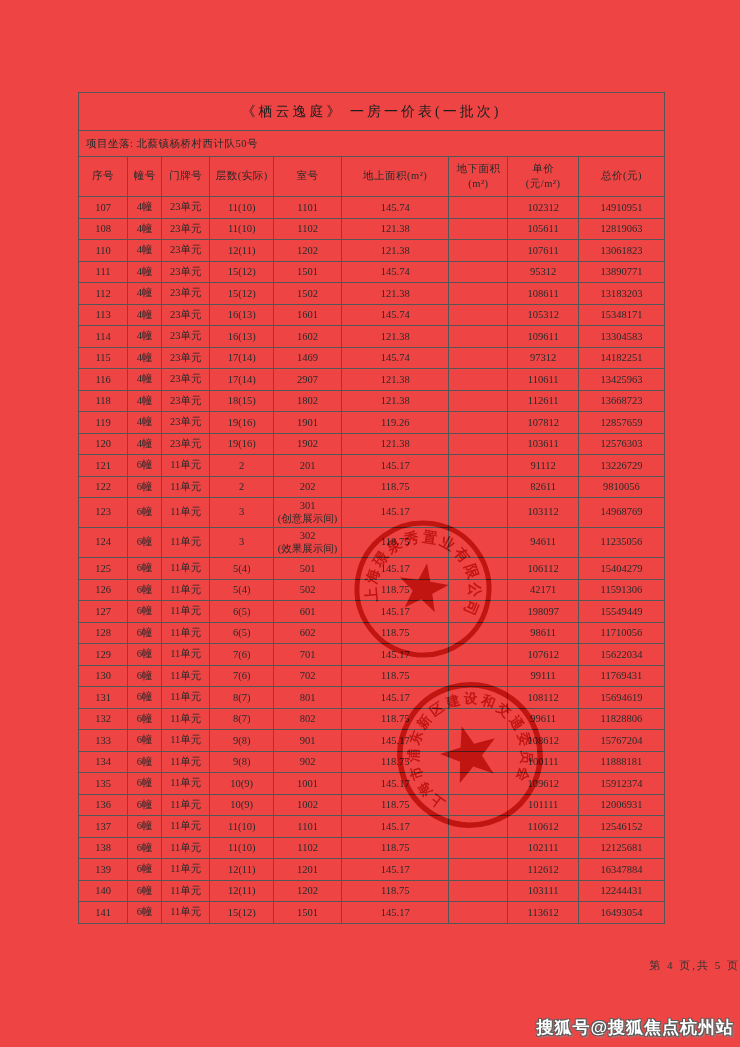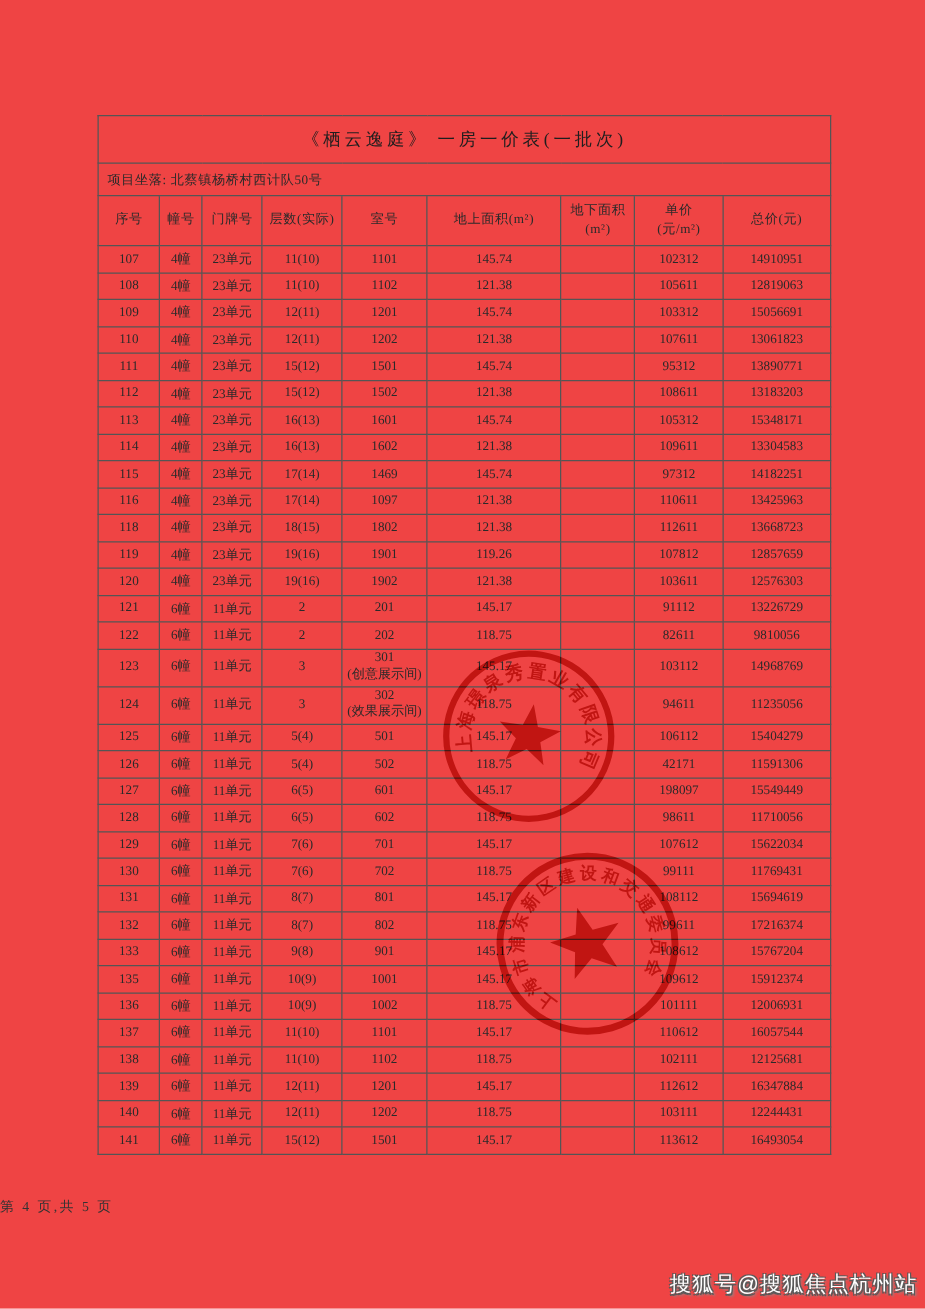--- a/index.html
+++ b/index.html
@@ -32,38 +32,38 @@
     height:39px;font-size:10.5px;line-height:1.35;letter-spacing:0.5px;
   }
   .price-table tbody td{
     height:20.5px;font-size:10.5px;
   }
   .price-table tbody tr.tall td{
     height:29px;line-height:1.2;
   }
   .footer-note{
     position:absolute;left:0;right:0;top:958px;
-    text-align:left;font-size:11px;letter-spacing:2px;color:#333;
+    text-align:right;font-size:11px;letter-spacing:2px;color:#333;
   }
   .stamp{
     position:absolute;mix-blend-mode:multiply;opacity:0.9;
     pointer-events:none;
   }
   #stamp-company{left:350px;top:516px;width:146px;height:146px;transform:rotate(9deg);}
   #stamp-government{left:393px;top:678px;width:154px;height:154px;transform:rotate(-16deg);}
   .stamp text{
     font-family:"Liberation Serif","DejaVu Serif",serif;
     font-weight:bold;
   }
   #stamp-company text{font-size:14.5px;letter-spacing:2.5px;}
   #stamp-government text{font-size:13.5px;letter-spacing:3px;}
   .watermark{
     position:absolute;right:6px;bottom:8px;
     font-family:"Liberation Sans","DejaVu Sans",sans-serif;
-    font-size:17px;font-weight:normal;letter-spacing:1px;
+    font-size:17px;font-weight:bold;letter-spacing:1px;
     color:#ffffff;
     text-shadow:1px 1px 0 #5a5a5a,-1px -1px 0 #5a5a5a,1px -1px 0 #5a5a5a,-1px 1px 0 #5a5a5a,2px 2px 2px #8a8a8a;
     text-align:right;
   }
 </style>
 </head>
 <body>
 
 <div class="page">
 
@@ -115,31 +115,20 @@
           <td>4幢</td>
           <td>23单元</td>
           <td>11(10)</td>
           <td>1102</td>
           <td>121.38</td>
           <td></td>
           <td>105611</td>
           <td>12819063</td>
         </tr>
         <tr>
-          <td>109</td>
-          <td>4幢</td>
-          <td>23单元</td>
-          <td>12(11)</td>
-          <td>1201</td>
-          <td>145.74</td>
-          <td></td>
-          <td>103312</td>
-          <td>15056691</td>
-        </tr>
-        <tr>
           <td>110</td>
           <td>4幢</td>
           <td>23单元</td>
           <td>12(11)</td>
           <td>1202</td>
           <td>121.38</td>
           <td></td>
           <td>107611</td>
           <td>13061823</td>
         </tr>
@@ -196,21 +185,21 @@
           <td>145.74</td>
           <td></td>
           <td>97312</td>
           <td>14182251</td>
         </tr>
         <tr>
           <td>116</td>
           <td>4幢</td>
           <td>23单元</td>
           <td>17(14)</td>
-          <td>1097</td>
+          <td>2907</td>
           <td>121.38</td>
           <td></td>
           <td>110611</td>
           <td>13425963</td>
         </tr>
         <tr>
           <td>118</td>
           <td>4幢</td>
           <td>23单元</td>
           <td>18(15)</td>
@@ -365,34 +354,45 @@
         </tr>
         <tr>
           <td>132</td>
           <td>6幢</td>
           <td>11单元</td>
           <td>8(7)</td>
           <td>802</td>
           <td>118.75</td>
           <td></td>
           <td>99611</td>
-          <td>17216374</td>
+          <td>11828806</td>
         </tr>
         <tr>
           <td>133</td>
           <td>6幢</td>
           <td>11单元</td>
           <td>9(8)</td>
           <td>901</td>
           <td>145.17</td>
           <td></td>
           <td>108612</td>
           <td>15767204</td>
         </tr>
         <tr>
+          <td>134</td>
+          <td>6幢</td>
+          <td>11单元</td>
+          <td>9(8)</td>
+          <td>902</td>
+          <td>118.75</td>
+          <td></td>
+          <td>100111</td>
+          <td>11888181</td>
+        </tr>
+        <tr>
           <td>135</td>
           <td>6幢</td>
           <td>11单元</td>
           <td>10(9)</td>
           <td>1001</td>
           <td>145.17</td>
           <td></td>
           <td>109612</td>
           <td>15912374</td>
         </tr>
@@ -409,21 +409,21 @@
         </tr>
         <tr>
           <td>137</td>
           <td>6幢</td>
           <td>11单元</td>
           <td>11(10)</td>
           <td>1101</td>
           <td>145.17</td>
           <td></td>
           <td>110612</td>
-          <td>16057544</td>
+          <td>12546152</td>
         </tr>
         <tr>
           <td>138</td>
           <td>6幢</td>
           <td>11单元</td>
           <td>11(10)</td>
           <td>1102</td>
           <td>118.75</td>
           <td></td>
           <td>102111</td>

